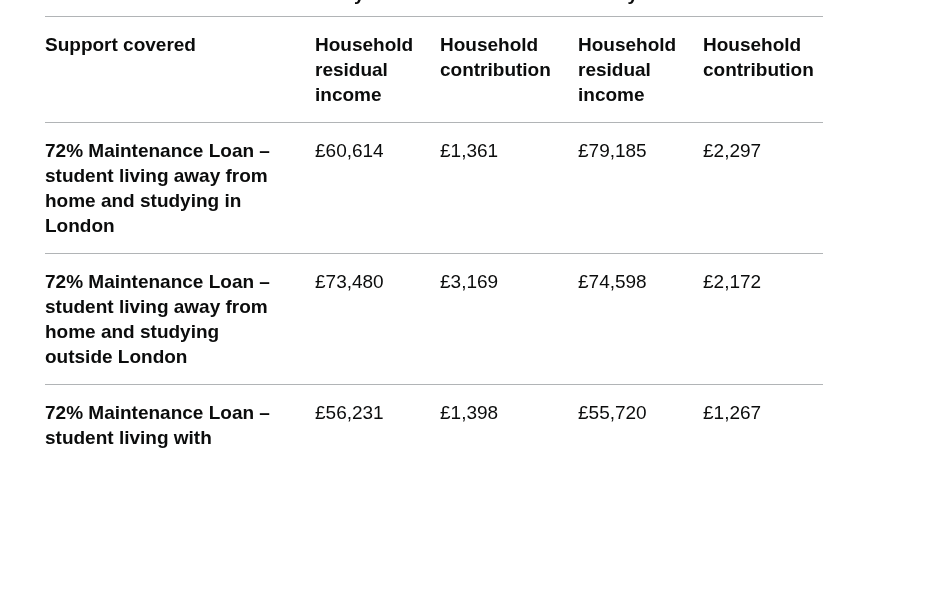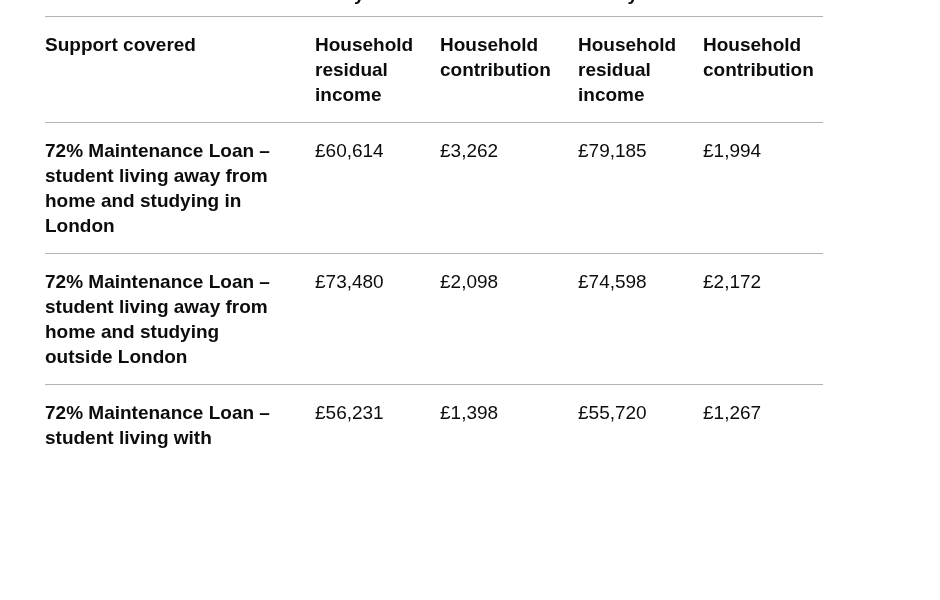--- a/index.html
+++ b/index.html
@@ -85,29 +85,29 @@
           <th>Household residual income</th>
           <th>Household contribution</th>
           <th>Household residual income</th>
           <th>Household contribution</th>
         </tr>
 
 
         <tr>
           <th class="row-label">72% Maintenance Loan – student living away from home and studying in London</th>
           <td class="num">£60,614</td>
-          <td class="num">£3,262</td>
+          <td class="num">£1,361</td>
           <td class="num">£79,185</td>
-          <td class="num">£1,994</td>
+          <td class="num">£2,297</td>
         </tr>
 
         <tr>
           <th class="row-label">72% Maintenance Loan – student living away from home and studying outside London</th>
           <td class="num">£73,480</td>
-          <td class="num">£2,098</td>
+          <td class="num">£3,169</td>
           <td class="num">£74,598</td>
           <td class="num">£2,172</td>
         </tr>
 
         <tr>
           <th class="row-label">72% Maintenance Loan – student living with parents</th>
           <td class="num">£56,231</td>
           <td class="num">£1,398</td>
           <td class="num">£55,720</td>
           <td class="num">£1,267</td>

